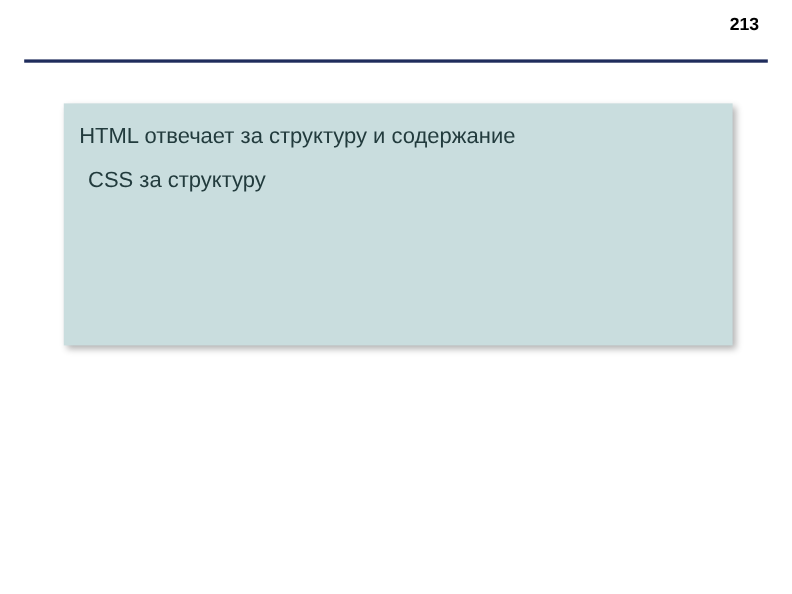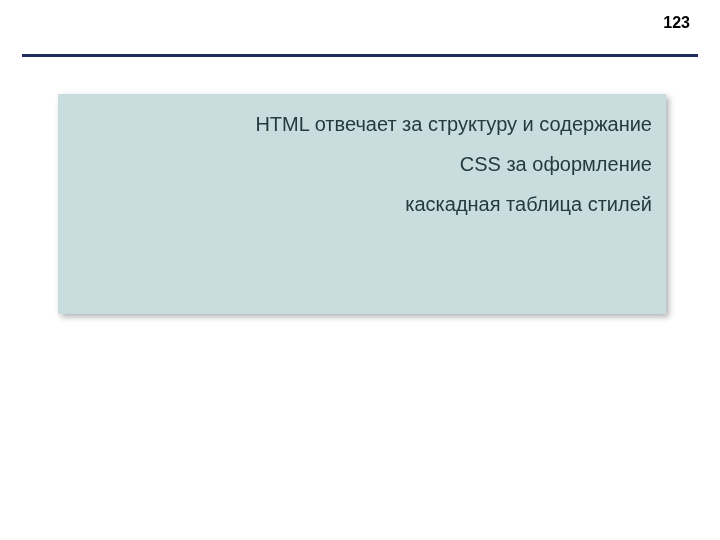--- a/index.html
+++ b/index.html
@@ -38,33 +38,31 @@
       height: 220px;
       background: #c9ddde;
       box-shadow: 3px 3px 6px rgba(0, 0, 0, 0.3);
       padding: 16px 14px;
     }
     .content-line {
       font-size: 20px;
       color: #223b3d;
       line-height: 1.4;
       margin-bottom: 12px;
-      text-align: right;
     }
     .line2 {
       padding-left: 8px;
     }
     .line4 {
       padding-left: 86px;
     }
   </style>
 </head>
 <body>
 
-<div class="page-number">123</div>
+<div class="page-number">213</div>
 
 <div class="header-rule"></div>
 
 <div class="content-box">
   <div class="content-line">HTML отвечает за структуру и содержание</div>
-  <div class="content-line line2">CSS за оформление</div>
-  <div class="content-line line4">каскадная таблица стилей</div>
+  <div class="content-line line2">CSS за структуру</div>
 </div>
 
 </body></html>

